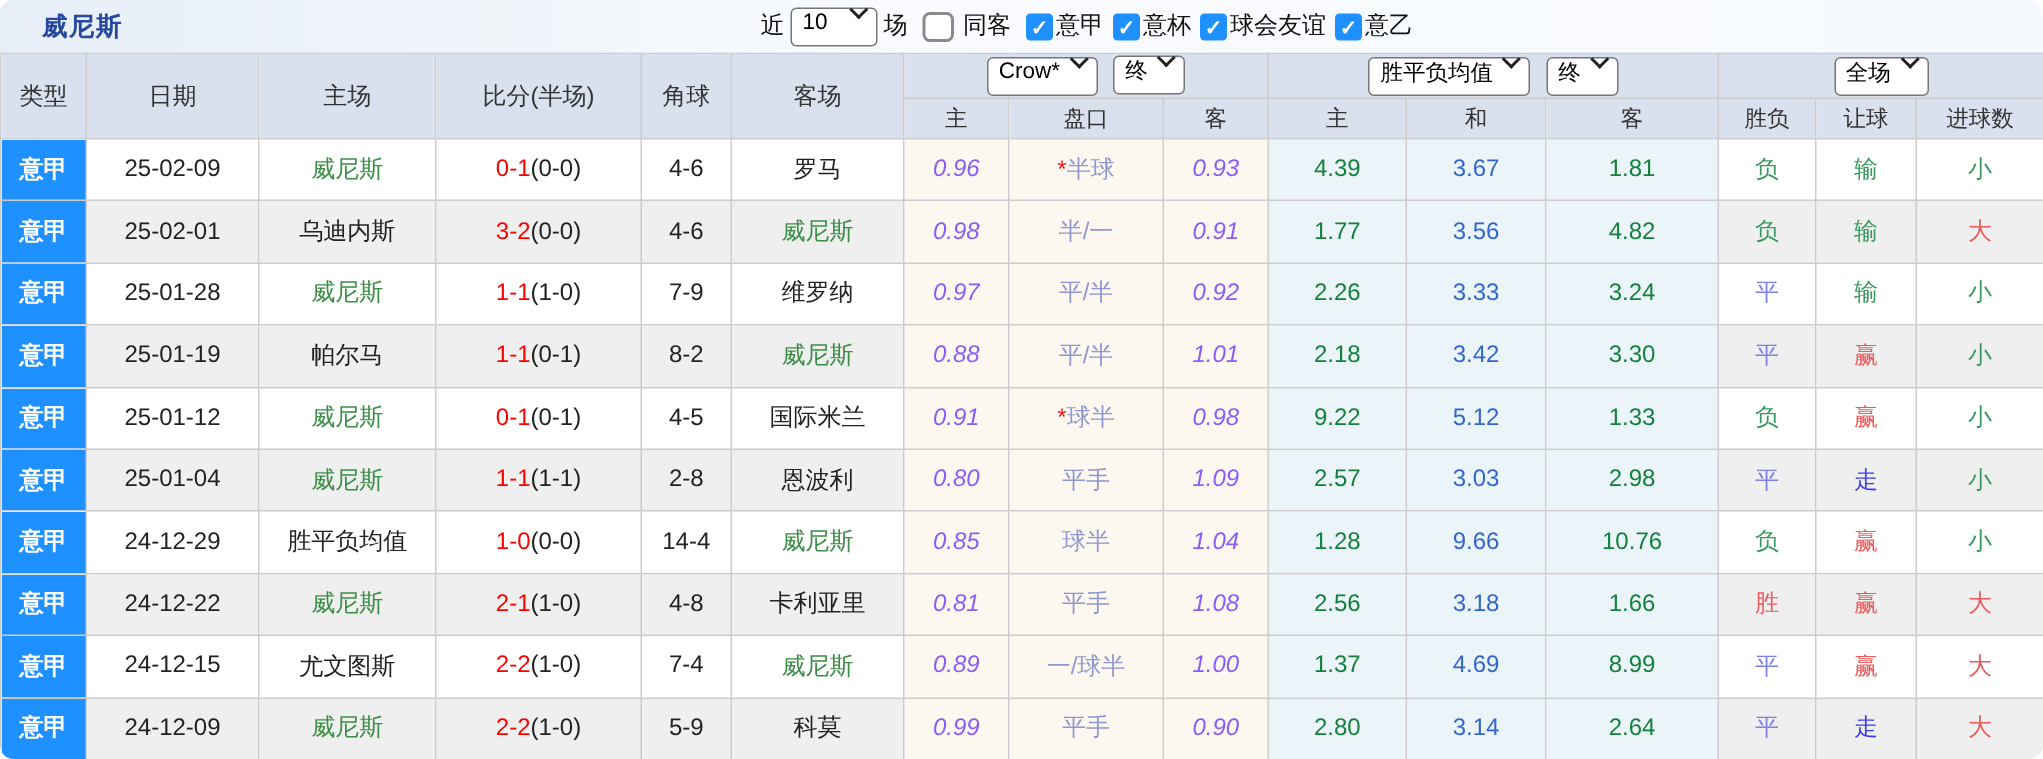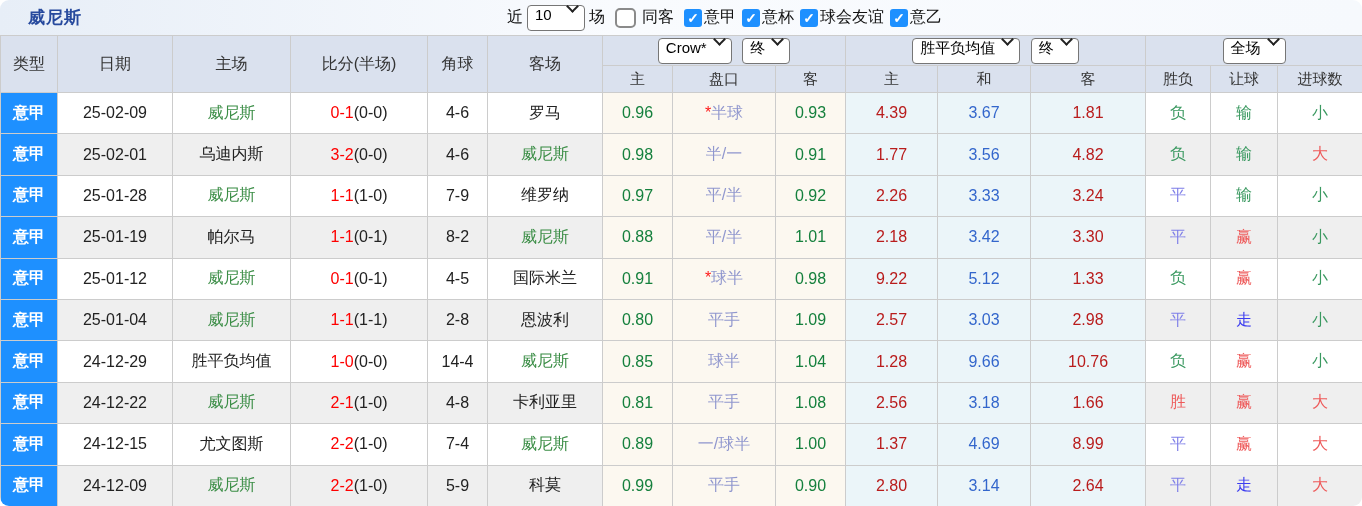--- a/index.html
+++ b/index.html
@@ -49,24 +49,24 @@
     padding:0;overflow:hidden;white-space:nowrap;
   }
   .grid thead th{background:#dae1ee;color:#333;font-weight:400;font-size:16px;}
   .grid thead tr.g-row{height:30px;margin-top:26px;}
   .grid thead tr.s-row{height:27px;}
   .grid thead tr.s-row th{font-size:15px;color:#333;}
   .grid tbody tr{height:41.4px;font-size:16px;color:#222;}
   .grid tbody tr.even td{background:#efefef;}
   .grid tbody tr.odd td{background:#ffffff;}
   td.league{background:#1e90ff !important;color:#fff;font-weight:700;}
-  td.cream{background:#fcf8f0 !important;color:#15803d;}
+  td.cream{background:#fcf8f0 !important;color:#8b5cf6;font-style:italic;}
   td.pan{background:#fcf8f0 !important;color:#9097ce;}
   td.pan .star{color:#fe1a1a;}
-  td.lblue{background:#ebf5f9 !important;color:#b91c1c;}
+  td.lblue{background:#ebf5f9 !important;color:#15803d;}
   td.lblue.mid{color:#3366cc;}
   td.team.hl{color:#3c8e47;}
   td.score .main{color:#fe0000;}
   td.score .half{color:#222;}
   .c-red{color:#ee5a5a;}
   .c-green{color:#3a9960;}
   .c-violet{color:#7f7fe8;}
   .c-blue{color:#3c3cf0;}
   .grid thead th .sel{margin:0 3px;}
 </style>

